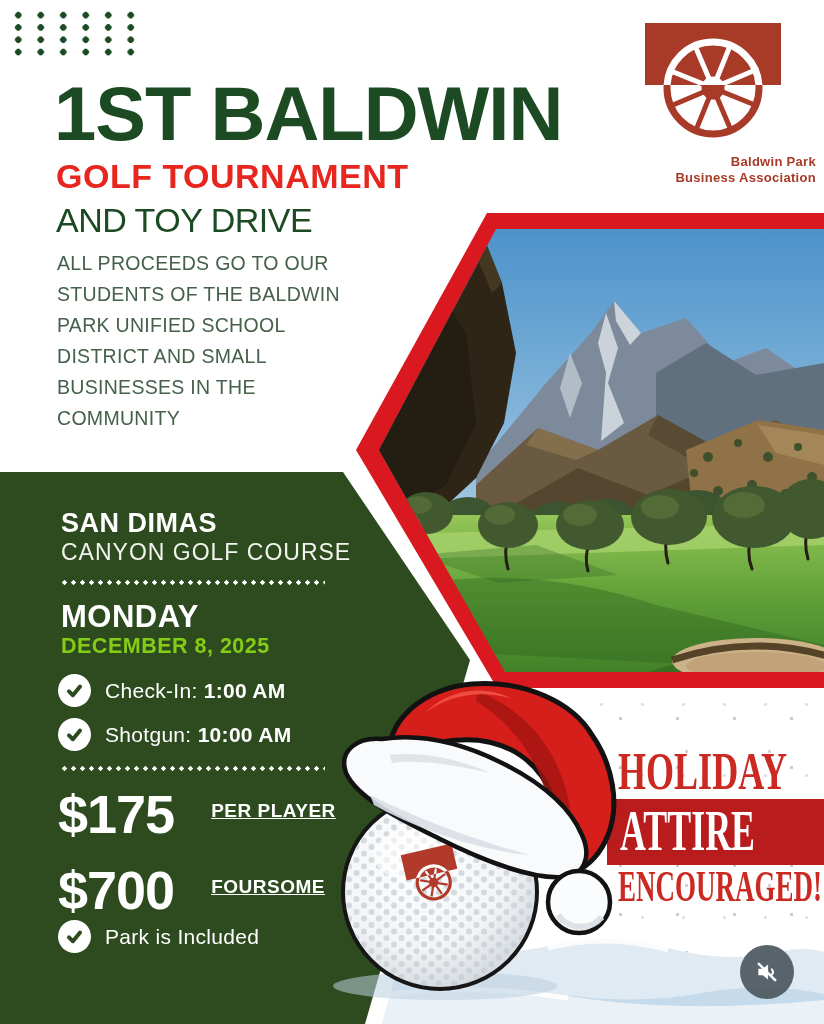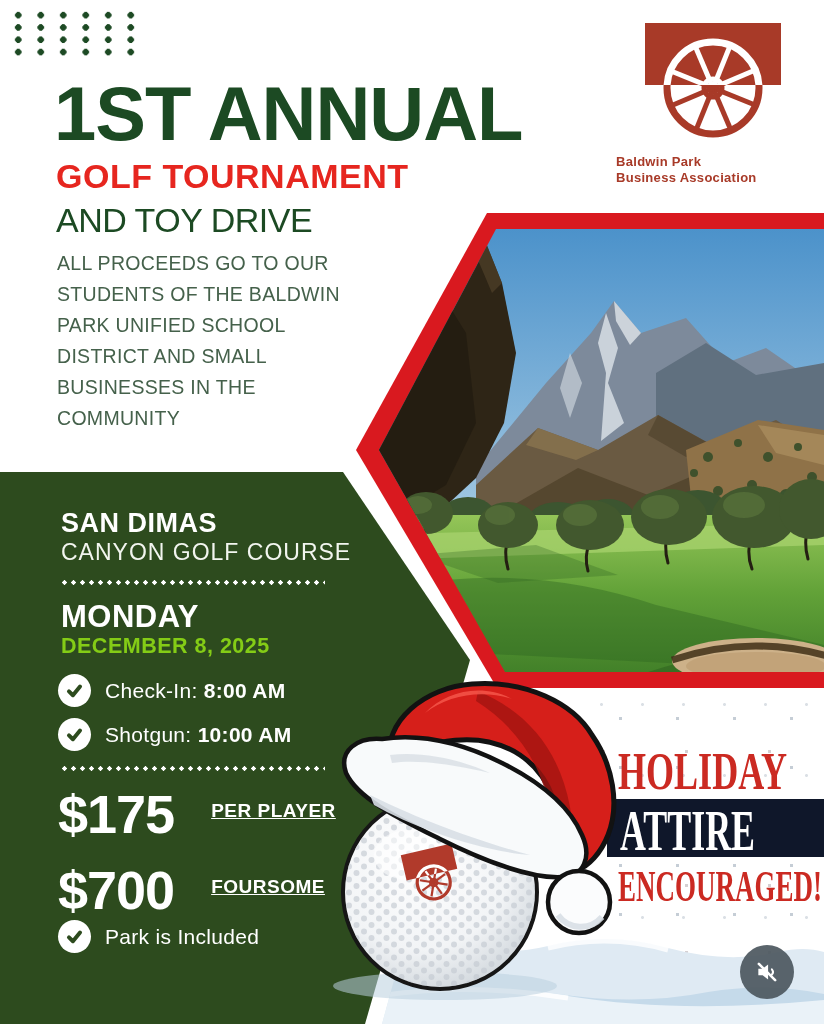--- a/index.html
+++ b/index.html
@@ -7,21 +7,21 @@
           font-family:"Liberation Sans",sans-serif;margin:0 auto;}
   .abs{position:absolute;}
 
   
   .dots-grid{left:5px;top:7px;width:135px;height:49px;z-index:4;
     background-image:radial-gradient(circle,#1d4a24 3px,transparent 3.4px);
     background-size:22.5px 12.3px;background-position:2px 2px;}
 
   
   .logo-mark{left:630px;top:18px;width:164px;height:132px;z-index:4;}
-  .logo-text{left:616px;top:154px;width:200px;text-align:left;z-index:4;
+  .logo-text{left:616px;top:154px;width:200px;text-align:right;z-index:4;
     color:#a83a28;font-size:13px;font-weight:bold;line-height:16px;letter-spacing:.3px;}
 
   
   .h1{left:54px;top:76px;font-size:76px;font-weight:800;color:#1c4a23;line-height:1;letter-spacing:-1px;z-index:4;}
   .h2{left:56px;top:159px;font-size:34px;font-weight:800;color:#e6261f;line-height:1;letter-spacing:.5px;z-index:4;}
   .h3{left:56px;top:203px;font-size:34px;font-weight:400;color:#1c4a23;line-height:1;letter-spacing:-.5px;z-index:4;}
 
   .intro{left:57px;top:248px;width:310px;font-size:19.5px;line-height:31px;letter-spacing:.3px;
     color:#45614b;white-space:pre-line;z-index:4;}
 
@@ -62,21 +62,21 @@
       radial-gradient(circle,rgba(150,165,180,.35) 1.2px,transparent 1.7px);
     background-size:57px 49px,83px 67px,41px 71px;
     background-position:8px 6px,40px 30px,20px 52px;}
   .drifts{position:absolute;left:0;bottom:0;width:468px;height:130px;}
 
   
   .holiday-line{z-index:5;color:#cb2a22;font-family:"Liberation Serif",serif;font-weight:bold;line-height:1;}
   .squish{display:inline-block;transform-origin:left top;}
   .hl1{left:618px;top:745px;font-size:53px;}
   .hl1 .squish{transform:scaleX(.68);}
-  .banner{left:607px;top:799px;width:217px;height:58px;background:#0f172a;z-index:5;}
+  .banner{left:607px;top:799px;width:217px;height:66px;background:#b91c1c;z-index:5;}
   .hl2{left:13px;top:3px;font-size:57px;color:#ffffff;position:absolute;
        font-family:"Liberation Serif",serif;font-weight:bold;line-height:1;}
   .hl2 .squish{transform:scaleX(.63);}
   .hl3{left:618px;top:864px;font-size:45px;}
   .hl3 .squish{transform:scaleX(.60);}
 
   
   .santa{left:330px;top:655px;width:330px;height:345px;z-index:6;}
 
   
@@ -117,21 +117,21 @@
       <line x1="37" y1="70" x2="129" y2="70" stroke-width="5" transform="rotate(67 83 70)"></line>
       <line x1="37" y1="70" x2="129" y2="70" stroke-width="5" transform="rotate(112 83 70)"></line>
       <line x1="37" y1="70" x2="129" y2="70" stroke-width="5" transform="rotate(157 83 70)"></line>
     </g>
   </svg>
   <div class="abs logo-text">
     <div>Baldwin Park</div>
     <div>Business Association</div>
   </div>
 
-  <div class="abs h1">1ST ANNUAL</div>
+  <div class="abs h1">1ST BALDWIN</div>
   <div class="abs h2">GOLF TOURNAMENT</div>
   <div class="abs h3">AND TOY DRIVE</div>
 
   <div class="abs intro">ALL PROCEEDS GO TO OUR
 STUDENTS OF THE BALDWIN
 PARK UNIFIED SCHOOL
 DISTRICT AND SMALL
 BUSINESSES IN THE
 COMMUNITY</div>
 
@@ -155,21 +155,21 @@
     <div class="abs date">DECEMBER 8, 2025</div>
 
     <div class="abs row r1">
       <span class="chk">
         <svg viewBox="0 0 24 24">
             <path d="M5 13 l5 5 L19 7" stroke="#2d4b1e" stroke-width="5" fill="none" stroke-linecap="round" stroke-linejoin="round"></path>
           </svg>
       </span>
       <span class="rowtext">
         <span>Check-In:</span>
-        <b>8:00 AM</b>
+        <b>1:00 AM</b>
       </span>
     </div>
     <div class="abs row r2">
       <span class="chk">
         <svg viewBox="0 0 24 24">
             <path d="M5 13 l5 5 L19 7" stroke="#2d4b1e" stroke-width="5" fill="none" stroke-linecap="round" stroke-linejoin="round"></path>
           </svg>
       </span>
       <span class="rowtext">
         <span>Shotgun:</span>

